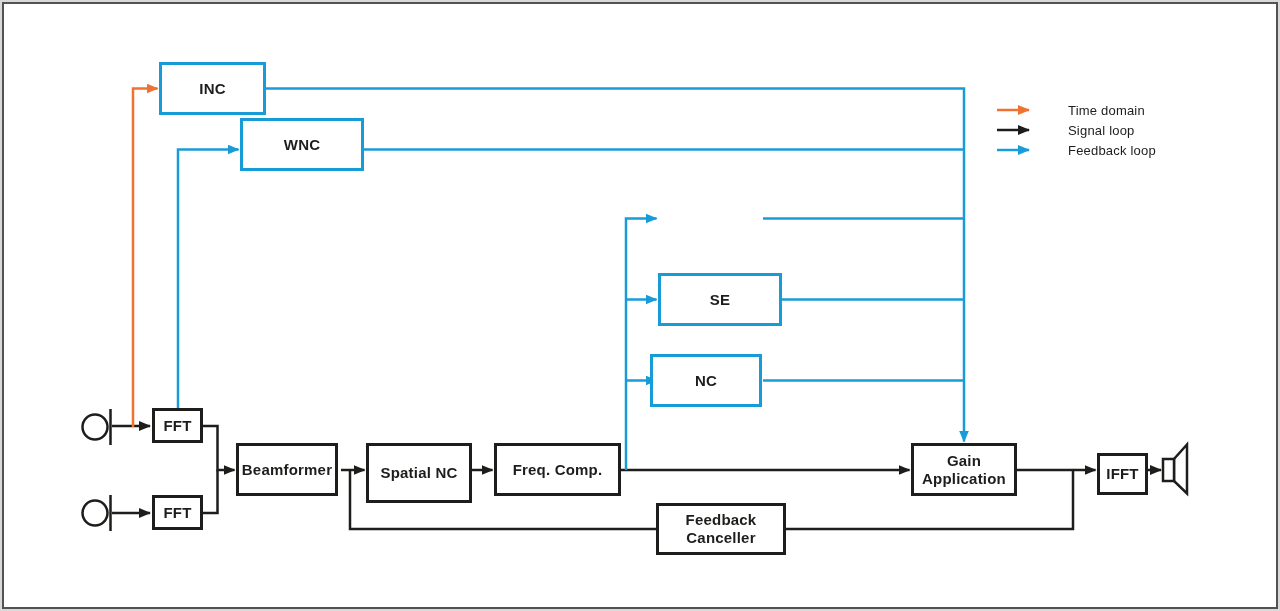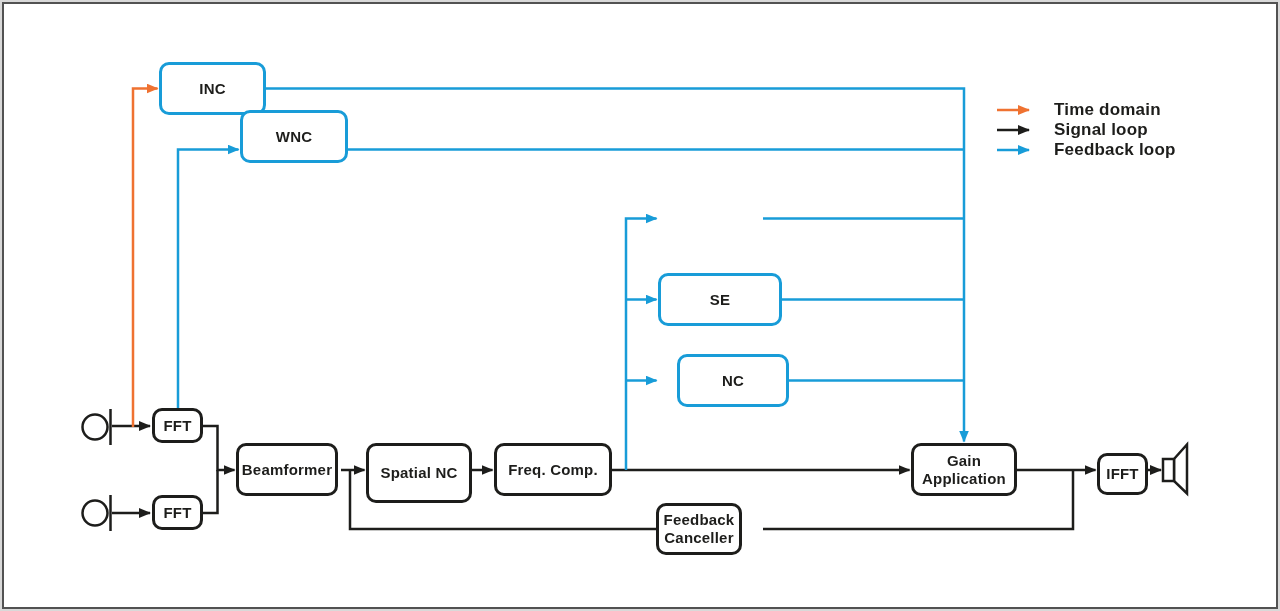--- a/index.html
+++ b/index.html
@@ -17,41 +17,41 @@
   .frame{
     position:absolute;left:2px;top:2px;right:2px;bottom:2px;
     border:2px solid var(--c-frame);
     box-shadow:0 0 0 2px #d9d9d9;
     pointer-events:none;
   }
   .block{
     position:absolute;box-sizing:border-box;background:#ffffff;
     display:flex;align-items:center;justify-content:center;text-align:center;
     font-weight:bold;font-size:15px;line-height:1.18;color:var(--c-text);
-    letter-spacing:.2px;padding:0 3px;z-index:2;border-radius:10px;
+    letter-spacing:.2px;padding:0 3px;z-index:2;
   }
   .block.signal{border:3px solid var(--c-signal);}
   .block.control{border:3px solid var(--c-control);}
   svg.wires{position:absolute;left:0;top:0;z-index:1;}
   .ln{fill:none;stroke-width:2.5;}
   .ln.time{stroke:var(--c-time);}
   .ln.signal{stroke:var(--c-signal);}
   .ln.control{stroke:var(--c-control);}
   .mk-time{fill:var(--c-time);}
   .mk-signal{fill:var(--c-signal);}
   .mk-control{fill:var(--c-control);}
   .icon-stroke{stroke:var(--c-signal);stroke-width:2.5;fill:#ffffff;}
   .legend{
     position:absolute;left:996px;top:100px;z-index:3;
     display:flex;flex-direction:column;
   }
   .legend-row{display:flex;align-items:center;height:20px;}
   .legend-row svg{display:block;}
   .legend-label{
-    margin-left:12px;font-weight:bold;font-size:17px;color:var(--c-text);letter-spacing:.2px;
+    margin-left:26px;font-weight:normal;font-size:13px;color:var(--c-text);letter-spacing:.2px;
   }
 </style>
 </head>
 <body>
 
 <div class="canvas">
 
   <svg class="wires" width="1280" height="611" viewBox="0 0 1280 611">
     <defs>
       <marker id="arrow-signal" markerUnits="userSpaceOnUse" markerWidth="12" markerHeight="10" viewBox="0 0 12 10" refX="11" refY="5" orient="auto">
@@ -104,31 +104,31 @@
       <line class="icon-stroke" x1="110.5" y1="495" x2="110.5" y2="531"></line>
     </g>
 
     <g>
       <polygon class="icon-stroke" points="1174,459 1187,444.5 1187,493.5 1174,481"></polygon>
       <rect class="icon-stroke" x="1163" y="459" width="11" height="22"></rect>
     </g>
   </svg>
 
   <div class="block control" style="left:159px;top:62px;width:107px;height:53px">INC</div>
-  <div class="block control" style="left:240px;top:110px;width:108px;height:53px">WNC</div>
+  <div class="block control" style="left:240px;top:118px;width:124px;height:53px">WNC</div>
   <div class="block control" style="left:658px;top:273px;width:124px;height:53px">SE</div>
-  <div class="block control" style="left:677px;top:354px;width:112px;height:53px">NC</div>
+  <div class="block control" style="left:650px;top:354px;width:112px;height:53px">NC</div>
   <div class="block signal" style="left:152px;top:408px;width:51px;height:35px">FFT</div>
   <div class="block signal" style="left:152px;top:495px;width:51px;height:35px">FFT</div>
   <div class="block signal" style="left:236px;top:443px;width:102px;height:53px">Beamformer</div>
   <div class="block signal" style="left:366px;top:443px;width:106px;height:60px">Spatial NC</div>
-  <div class="block signal" style="left:494px;top:443px;width:118px;height:53px">Freq. Comp.</div>
+  <div class="block signal" style="left:494px;top:443px;width:127px;height:53px">Freq. Comp.</div>
   <div class="block signal" style="left:911px;top:443px;width:106px;height:53px">Gain Application</div>
   <div class="block signal" style="left:1097px;top:453px;width:51px;height:42px">IFFT</div>
-  <div class="block signal" style="left:656px;top:503px;width:86px;height:52px">Feedback Canceller</div>
+  <div class="block signal" style="left:656px;top:503px;width:130px;height:52px">Feedback Canceller</div>
 
   <div class="legend">
     <div class="legend-row">
       <svg width="46" height="12" viewBox="0 0 46 12">
         <path class="ln time" d="M1 6 H33" marker-end="url(#arrow-time)"></path>
       </svg>
       <span class="legend-label">Time domain</span>
     </div>
     <div class="legend-row">
       <svg width="46" height="12" viewBox="0 0 46 12">

